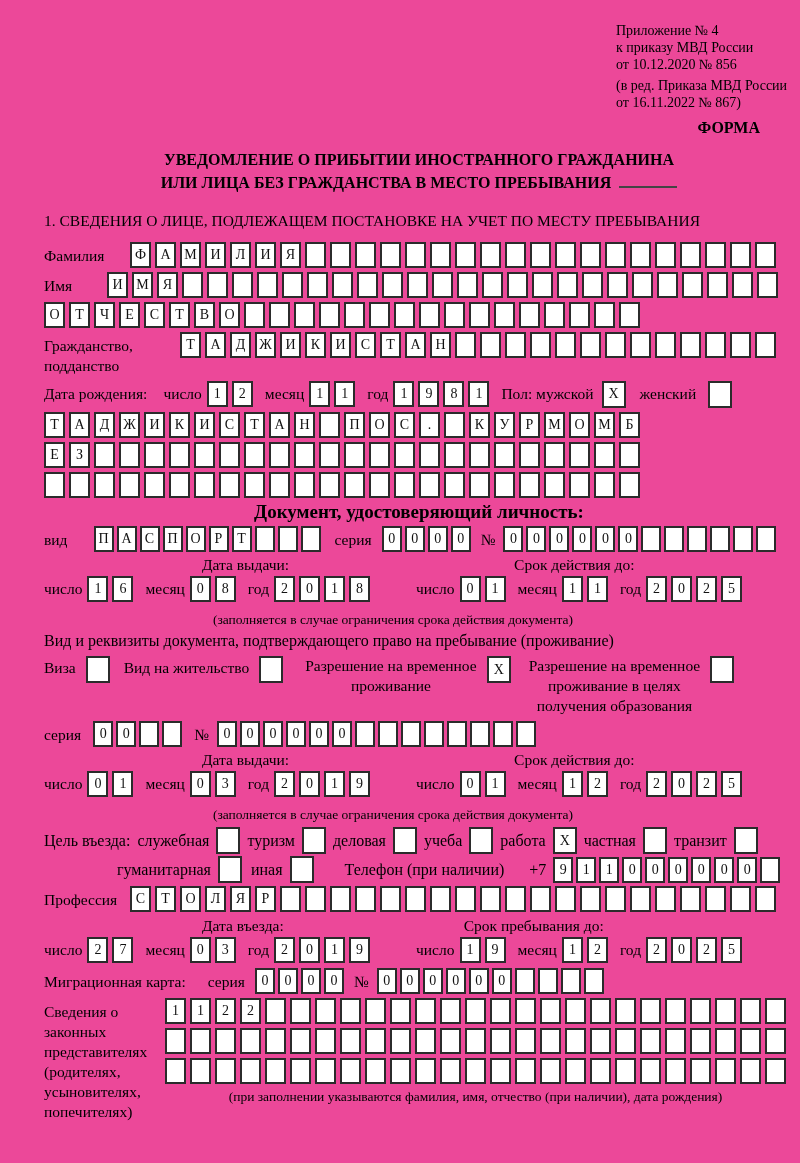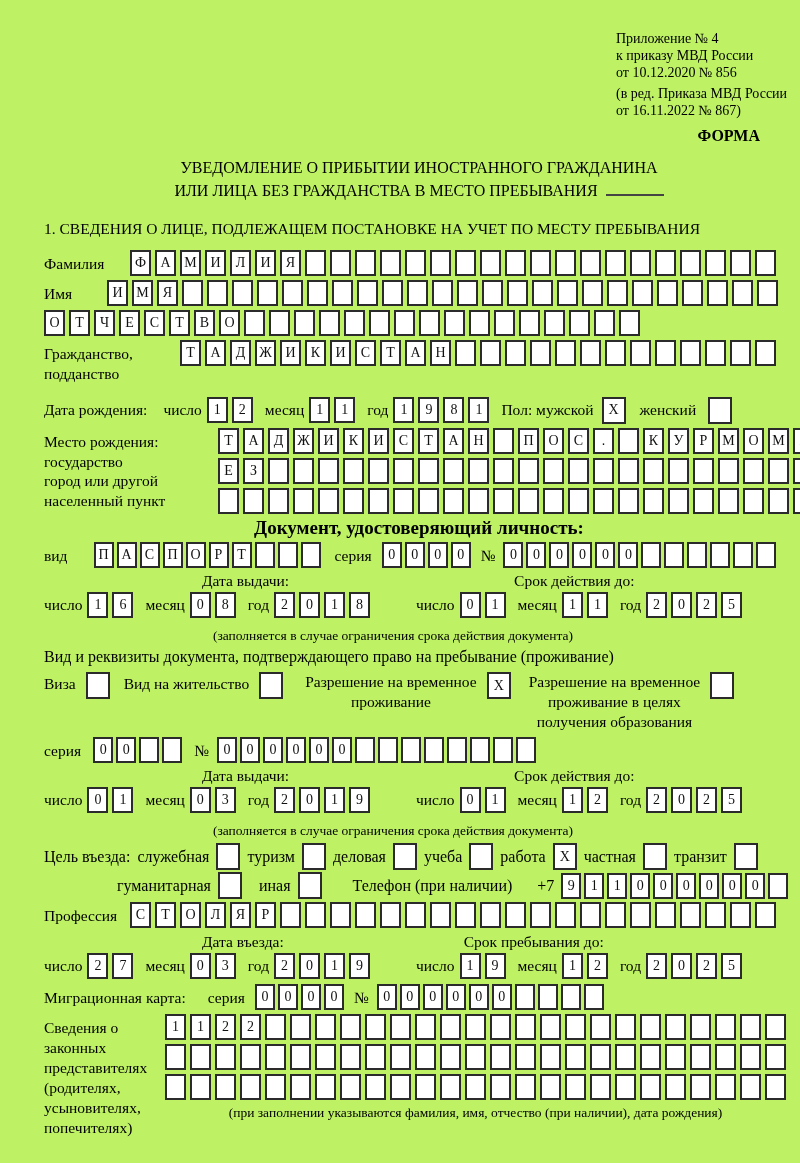--- a/index.html
+++ b/index.html
@@ -1,22 +1,22 @@
 <!DOCTYPE html>
 <html><head>
 <meta charset="utf-8">
 <style>
   *{box-sizing:border-box;margin:0;padding:0}
   html,body{background:#fff}
   body{width:800px;height:1163px;color:#000;font-family:"Liberation Serif",serif;font-size:16px;overflow:hidden}
-  .page{width:800px;height:1163px;padding:30px 6px 6px 44px;position:relative;background:#bef264}
+  .page{width:800px;height:1163px;padding:22px 6px 6px 44px;position:relative;background:#ec4899}
   .appendix{margin-left:572px;font-size:14px;line-height:1.22}
   .appendix .gap{margin-top:4px}
   .forma{text-align:right;padding-right:34px;font-weight:bold;margin-top:8px;font-size:16px}
-  .title{text-align:center;font-weight:normal;font-size:16px;margin-top:12px;line-height:1.4}
+  .title{text-align:center;font-weight:bold;font-size:16px;margin-top:12px;line-height:1.4}
   .blank{display:inline-block;width:58px;border-bottom:2px solid #444;height:12px;margin-left:8px}
   .sec{font-weight:normal;font-size:15.5px;margin-top:18px}
   .row{display:flex;align-items:flex-start;margin-top:4px}
   .lbl{flex:0 0 auto;line-height:1.28;padding-top:4px;font-size:15.5px}
   .w86{width:86px}.w63{width:63px}.w134{width:134px}.w136{width:136px}.w174{width:174px}.w121{width:121px}
   .cells{display:flex;gap:4px;flex-wrap:nowrap}
   .cell{flex:0 0 auto;width:21px;height:26px;border:2px solid #2b2b2b;display:flex;align-items:center;justify-content:center;font-size:14px;color:#111;background:#fff}
   .tight .cells,.cells.tight{gap:3px}
   .tight .cell{width:20px}
   .box.cells .cell{width:24px;height:27px}
@@ -183,21 +183,21 @@
         <span class="cell"></span>
         <span class="cell"></span>
         <span class="cell"></span>
         <span class="cell"></span>
         <span class="cell"></span>
         <span class="cell"></span>
         <span class="cell"></span>
       </div>
   </div>
 
-  <div class="dateline" style="margin-top:13px">
+  <div class="dateline" style="margin-top:5px">
     <span>Дата рождения:</span>
     <div class="dg" style="margin-left:16px">
       <span>число</span>
       <div class="cells">
           <span class="cell">1</span>
           <span class="cell">2</span>
         </div>
       <span class="ml">месяц</span>
       <div class="cells">
           <span class="cell">1</span>
@@ -215,26 +215,20 @@
     <div class="cells box" style="margin-left:8px">
         <span class="cell">X</span>
       </div>
     <span style="margin-left:14px">женский</span>
     <div class="cells box" style="margin-left:12px">
         <span class="cell"></span>
       </div>
   </div>
 
   <div class="row">
-    <div class="lbl w174">
-      <div>Место рождения:</div>
-      <div>государство</div>
-      <div>город или другой</div>
-      <div>населенный пункт</div>
-    </div>
     <div class="colcells">
       <div class="cells">
           <span class="cell">Т</span>
           <span class="cell">А</span>
           <span class="cell">Д</span>
           <span class="cell">Ж</span>
           <span class="cell">И</span>
           <span class="cell">К</span>
           <span class="cell">И</span>
           <span class="cell">С</span>
@@ -541,21 +535,21 @@
     <div class="cells box">
         <span class="cell"></span>
       </div>
   </div>
 
   <div class="purpose tight" style="margin-top:2px;margin-left:73px">
     <span>гуманитарная</span>
     <div class="cells box">
         <span class="cell"></span>
       </div>
-    <span style="margin-left:10px">иная</span>
+    <span style="margin-left:2px">иная</span>
     <div class="cells box">
         <span class="cell"></span>
       </div>
     <span style="margin-left:24px">Телефон (при наличии)</span>
     <span style="margin-left:18px">+7</span>
     <div class="cells">
         <span class="cell">9</span>
         <span class="cell">1</span>
         <span class="cell">1</span>
         <span class="cell">0</span>

